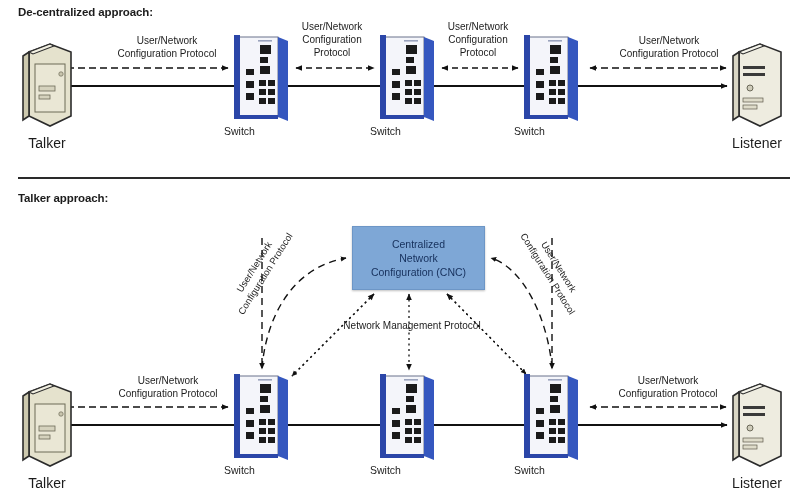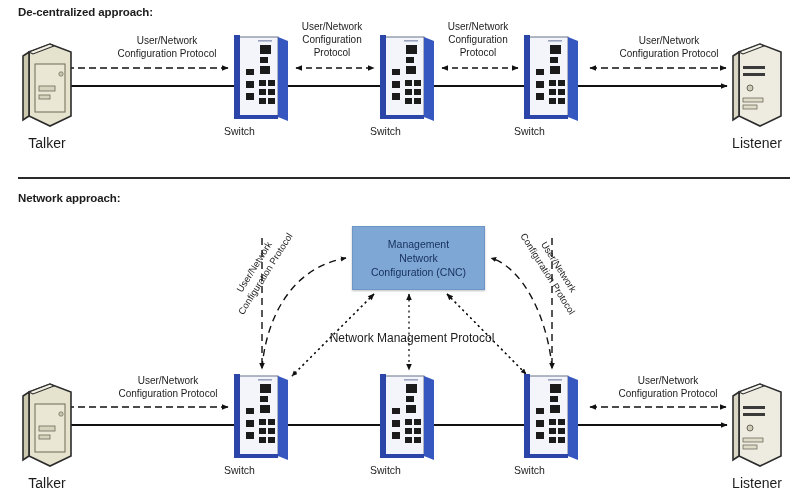--- a/index.html
+++ b/index.html
@@ -85,22 +85,21 @@
     white-space: pre-line;
   }
   #lbl-top-1 { left: 92px;  top: 34px; width: 150px; }
   #lbl-top-2 { left: 288px; top: 20px; width: 88px; }
   #lbl-top-3 { left: 434px; top: 20px; width: 88px; }
   #lbl-top-4 { left: 594px; top: 34px; width: 150px; }
   #lbl-bot-1 { left: 92px;  top: 374px; width: 152px; }
   #lbl-bot-2 { left: 592px; top: 374px; width: 152px; }
   #lbl-nmp {
     left: 312px; top: 319px; width: 200px;
-    font-size: 12px;
-    margin-top: 13px;
+    font-size: 10px;
   }
 
   
   .proto-label-rot {
     position: absolute;
     font-size: 9.5px; line-height: 12.5px;
     color: #1c1c1c; white-space: pre-line;
     text-align: center;
   }
   #lbl-rot-left {
@@ -208,21 +207,21 @@
     </g>
     <g>
       <line x1="552" y1="425" x2="727" y2="425" stroke="#111" stroke-width="1.8" marker-end="url(#ah)"></line>
     </g>
   </svg>
 
   <div class="section-title" id="title-decentralized">De-centralized approach:</div>
 
   <div class="divider"></div>
 
-  <div class="section-title" id="title-hybrid">Network approach:</div>
+  <div class="section-title" id="title-hybrid">Talker approach:</div>
 
   <div class="endpoint" id="talker-top">
     <svg class="tower" viewBox="0 0 54 90">
       <polygon points="9,10 30,2 51,10 51,74 30,84 9,74" fill="#e5e2cd" stroke="#2b2b2b" stroke-width="1.6"></polygon>
       <polygon points="3,14 9,10 9,74 3,78" fill="#cdc9ae" stroke="#2b2b2b" stroke-width="1.6"></polygon>
       <polygon points="9,10 30,2 34,4 13,12" fill="#f2f0e2" stroke="#2b2b2b" stroke-width="1.1"></polygon>
       <rect x="15" y="22" width="30" height="48" fill="#eae7d5" stroke="#6d6a57" stroke-width="1"></rect>
       <rect x="19" y="44" width="16" height="5" fill="#d5d2bd" stroke="#6d6a57" stroke-width="0.8"></rect>
       <rect x="19" y="53" width="11" height="4" fill="#d5d2bd" stroke="#6d6a57" stroke-width="0.8"></rect>
       <circle cx="41" cy="32" r="2.2" fill="#c9c5ae" stroke="#6d6a57" stroke-width="0.7"></circle>
@@ -318,21 +317,21 @@
   <div class="proto-label" id="lbl-top-2">User/Network
 Configuration
 Protocol</div>
   <div class="proto-label" id="lbl-top-3">User/Network
 Configuration
 Protocol</div>
   <div class="proto-label" id="lbl-top-4">User/Network
 Configuration Protocol</div>
 
   <div id="cnc-box">
-    <div class="cnc-text">Management
+    <div class="cnc-text">Centralized
 Network
 Configuration (CNC)</div>
   </div>
 
   <div class="proto-label-rot" id="lbl-rot-left">User/Network
 Configuration Protocol</div>
   <div class="proto-label-rot" id="lbl-rot-right">User/Network
 Configuration Protocol</div>
 
   <div class="proto-label" id="lbl-nmp">Network Management Protocol</div>

